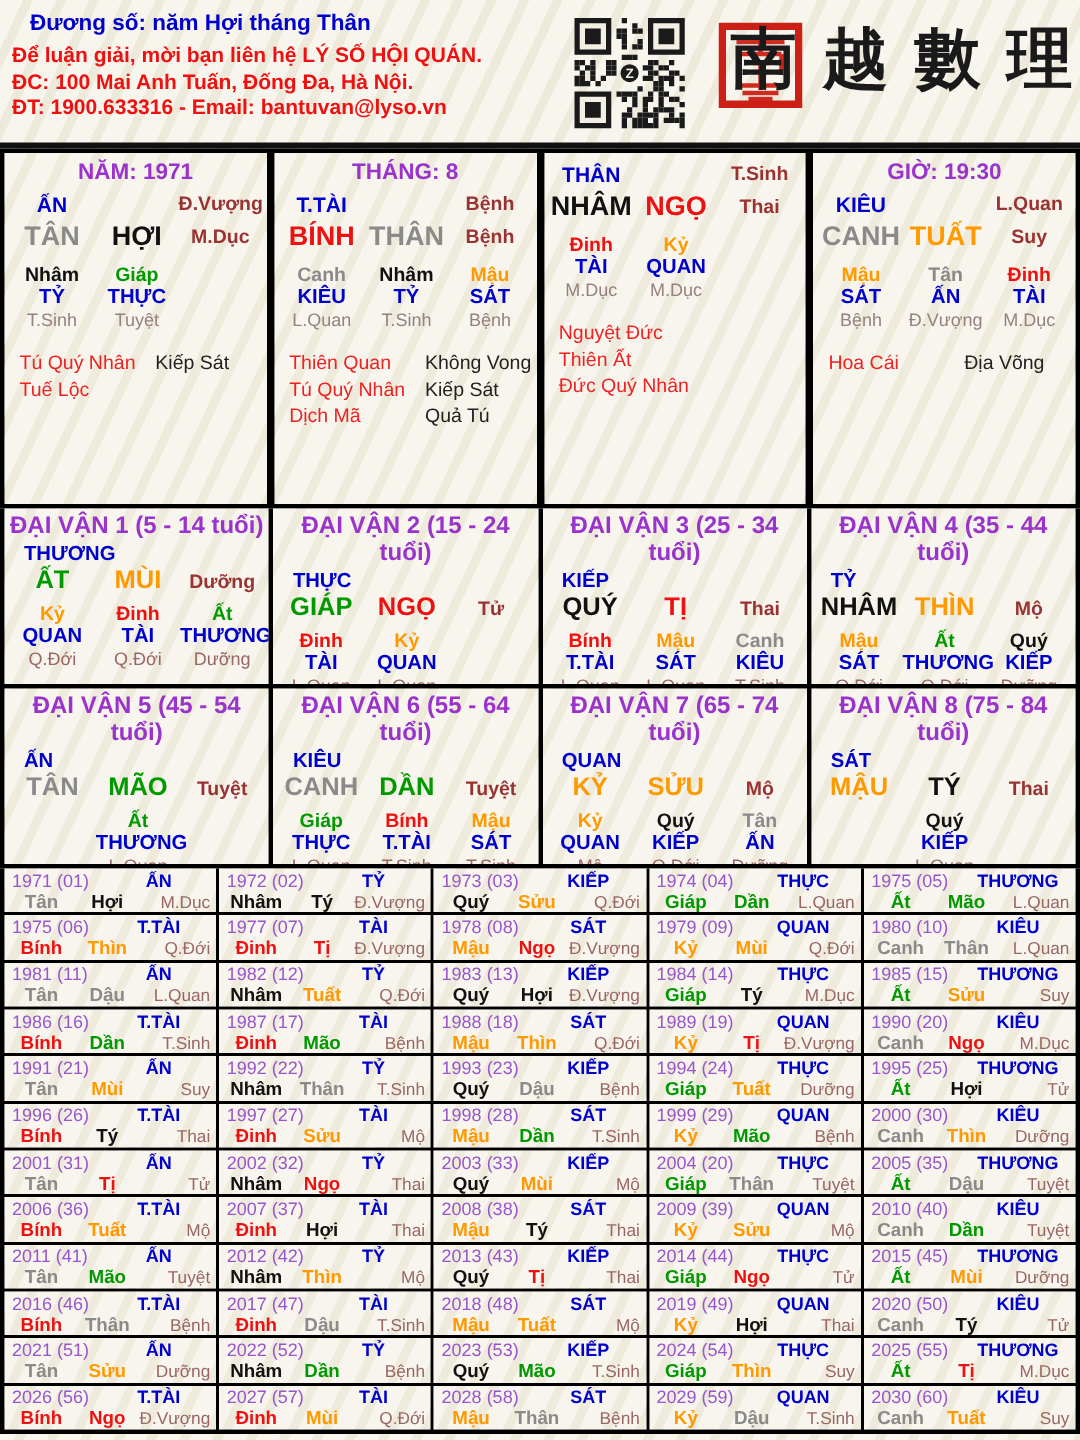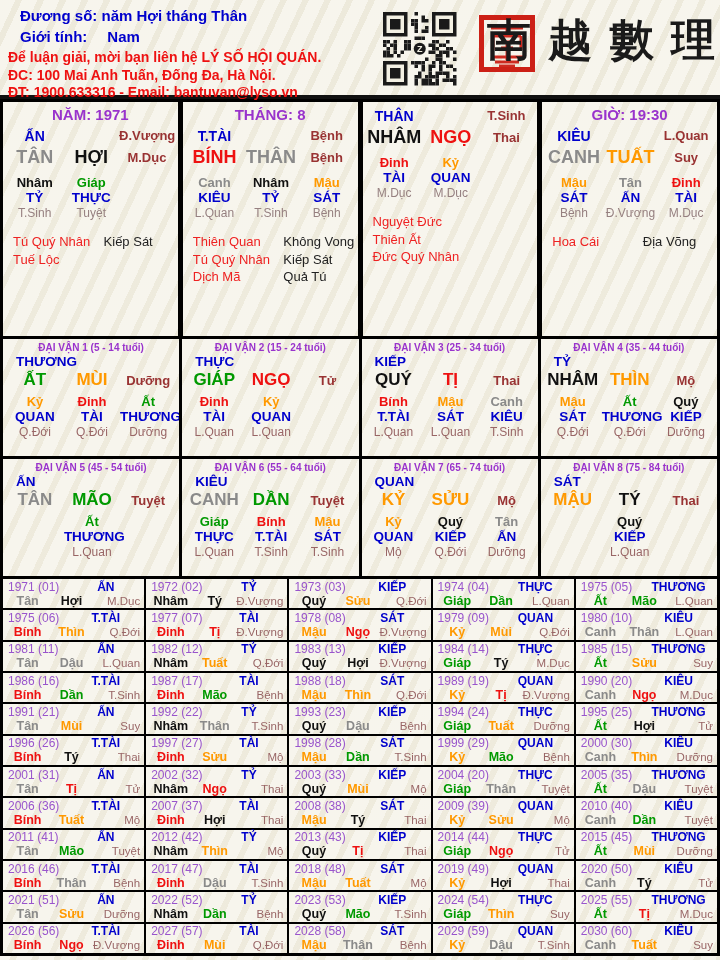--- a/index.html
+++ b/index.html
@@ -32,21 +32,21 @@
   .dv      { padding:0 3px 3px; grid-template-columns:repeat(4,1fr); gap:3px; height:240px; }
   .years   { padding:0 3px 3px; grid-template-columns:repeat(5,1fr);
              grid-template-rows:repeat(12,1fr); gap:2px; height:377px; }
   .cellbg { background:
       repeating-linear-gradient(115deg, rgba(255,255,255,.35) 0 14px, rgba(210,205,185,.15) 14px 20px),
       #f3f0e3; }
 
   
   .box { padding:1px 3px; overflow:hidden; }
   .box-title { text-align:center; color:#9933cc; font-weight:bold; font-size:15px; margin-top:3px; }
-  .dv .box-title { font-size:10px; margin-top:2px; }
+  .dv .box-title { font-size:16px; margin-top:2px; }
   .g3 { display:grid; grid-template-columns:34% 33% 33%; text-align:center; }
   .god-row { margin-top:5px; font-weight:bold; font-size:14px; }
   .dv .god-row { margin-top:1px; font-size:13.5px; text-align:left; }
   .dv .god-row span:first-child { padding-left:10px; }
   .main-row { margin-top:3px; font-weight:bold; font-size:18px; align-items:center; }
   .dv .main-row { font-size:17px; margin-top:1px; }
   .main-stage { font-size:13px; }
   .blue { color:#0000cc; }
   .stage-strong { color:#993333; font-weight:bold; font-size:13px; }
   .hidden-row { margin-top:7px; }
@@ -69,23 +69,20 @@
   .ystem, .ybranch { font-weight:bold; font-size:12.5px; text-align:center; }
   .ystage { color:#996666; font-size:11.5px; text-align:right; padding-right:2px; white-space:nowrap; }
 </style>
 </head>
 <body>
 
 <div class="sheet">
 
   <div class="header">
     <div class="hline hl-blue" style="padding-top:5px;">Đương số: năm Hợi tháng Thân</div>
-    <div class="hline hl-blue">
-      <span>Giới tính:</span><span class="gender-value">Nam</span>
-    </div>
     <div class="hline hl-red" style="margin-top:2px;">Để luận giải, mời bạn liên hệ LÝ SỐ HỘI QUÁN.</div>
     <div class="hline hl-red">ĐC: 100 Mai Anh Tuấn, Đống Đa, Hà Nội.</div>
     <div class="hline hl-red">ĐT: 1900.633316 - Email: bantuvan@lyso.vn</div>
 
     <svg class="qr" id="qr" viewBox="0 0 76 82">
         <rect x="32.5" y="3" width="3.5" height="3.5" fill="#1a1a1a"></rect>
         <rect x="39.5" y="6.5" width="3.5" height="3.5" fill="#1a1a1a"></rect>
         <rect x="29" y="10" width="3.5" height="3.5" fill="#1a1a1a"></rect>
         <rect x="32.5" y="10" width="3.5" height="3.5" fill="#1a1a1a"></rect>
         <rect x="39.5" y="10" width="3.5" height="3.5" fill="#1a1a1a"></rect>

